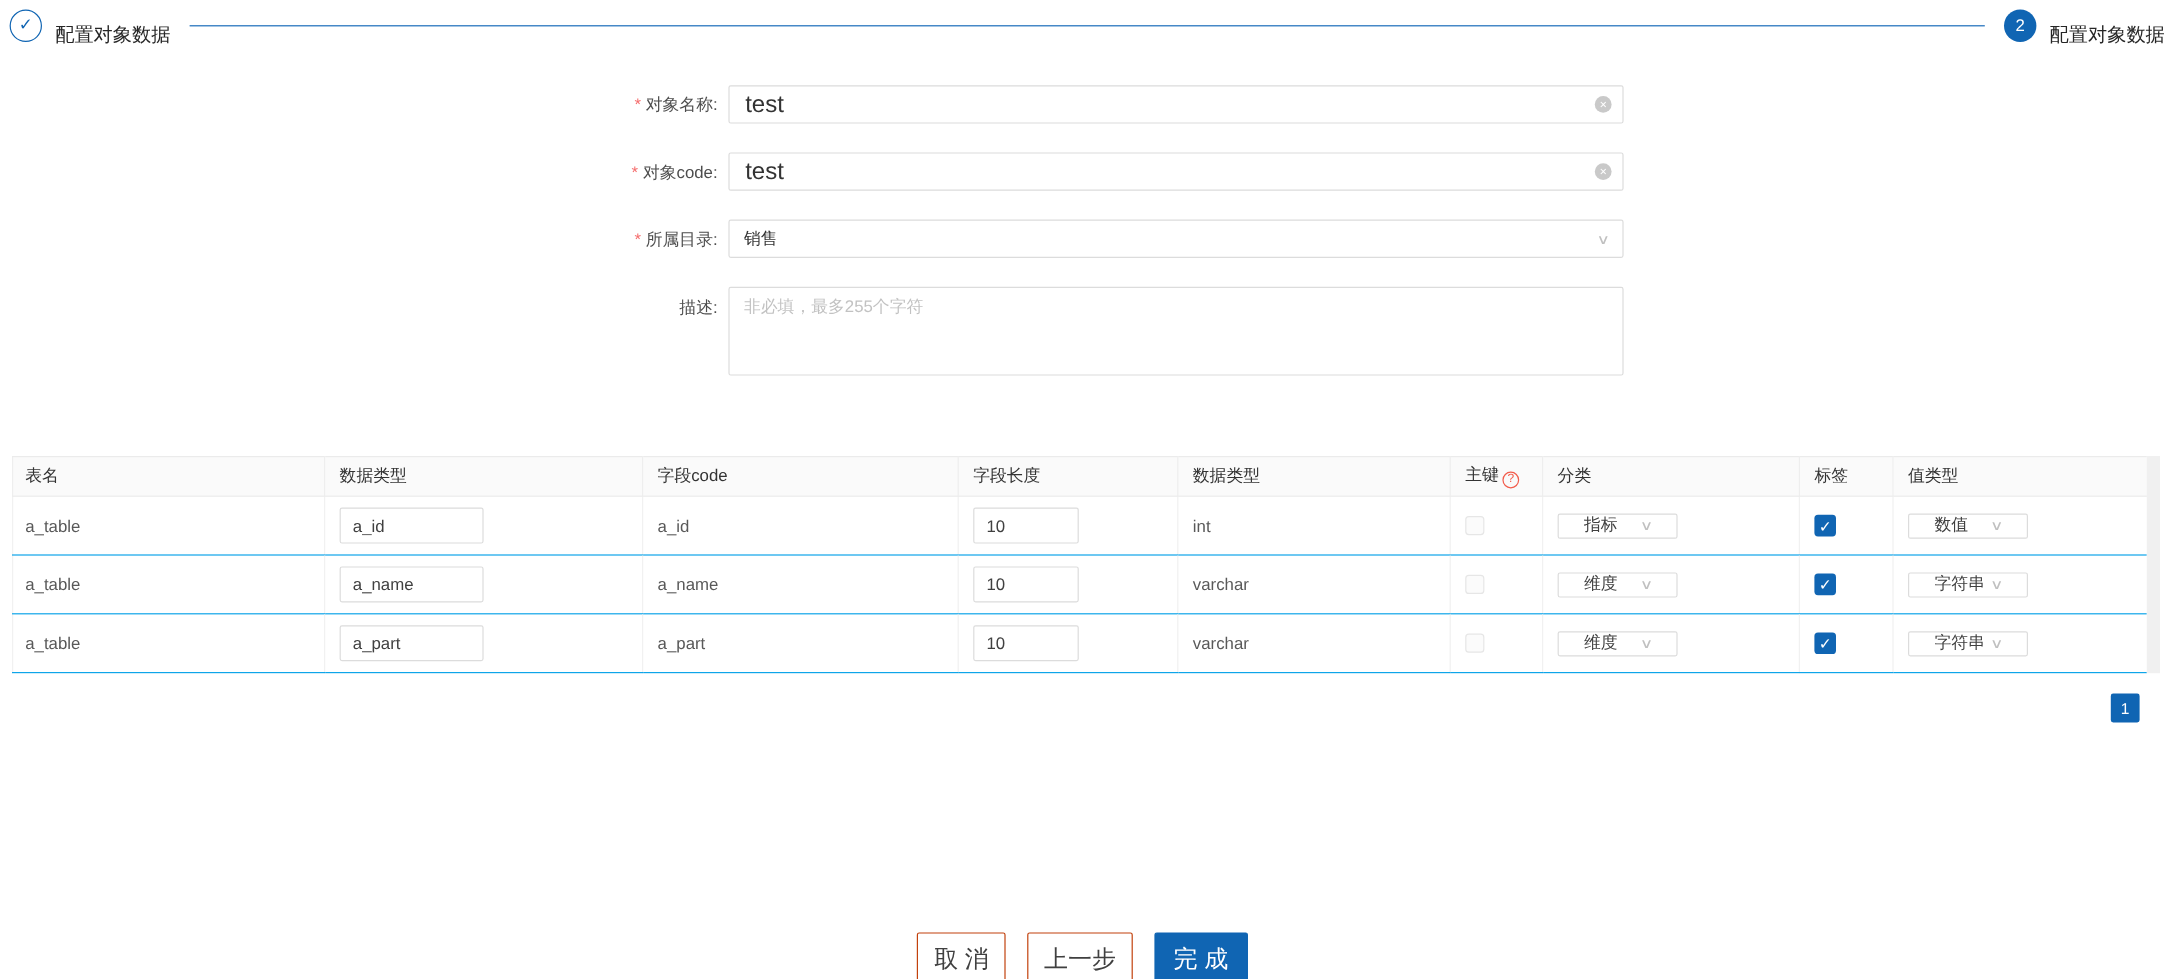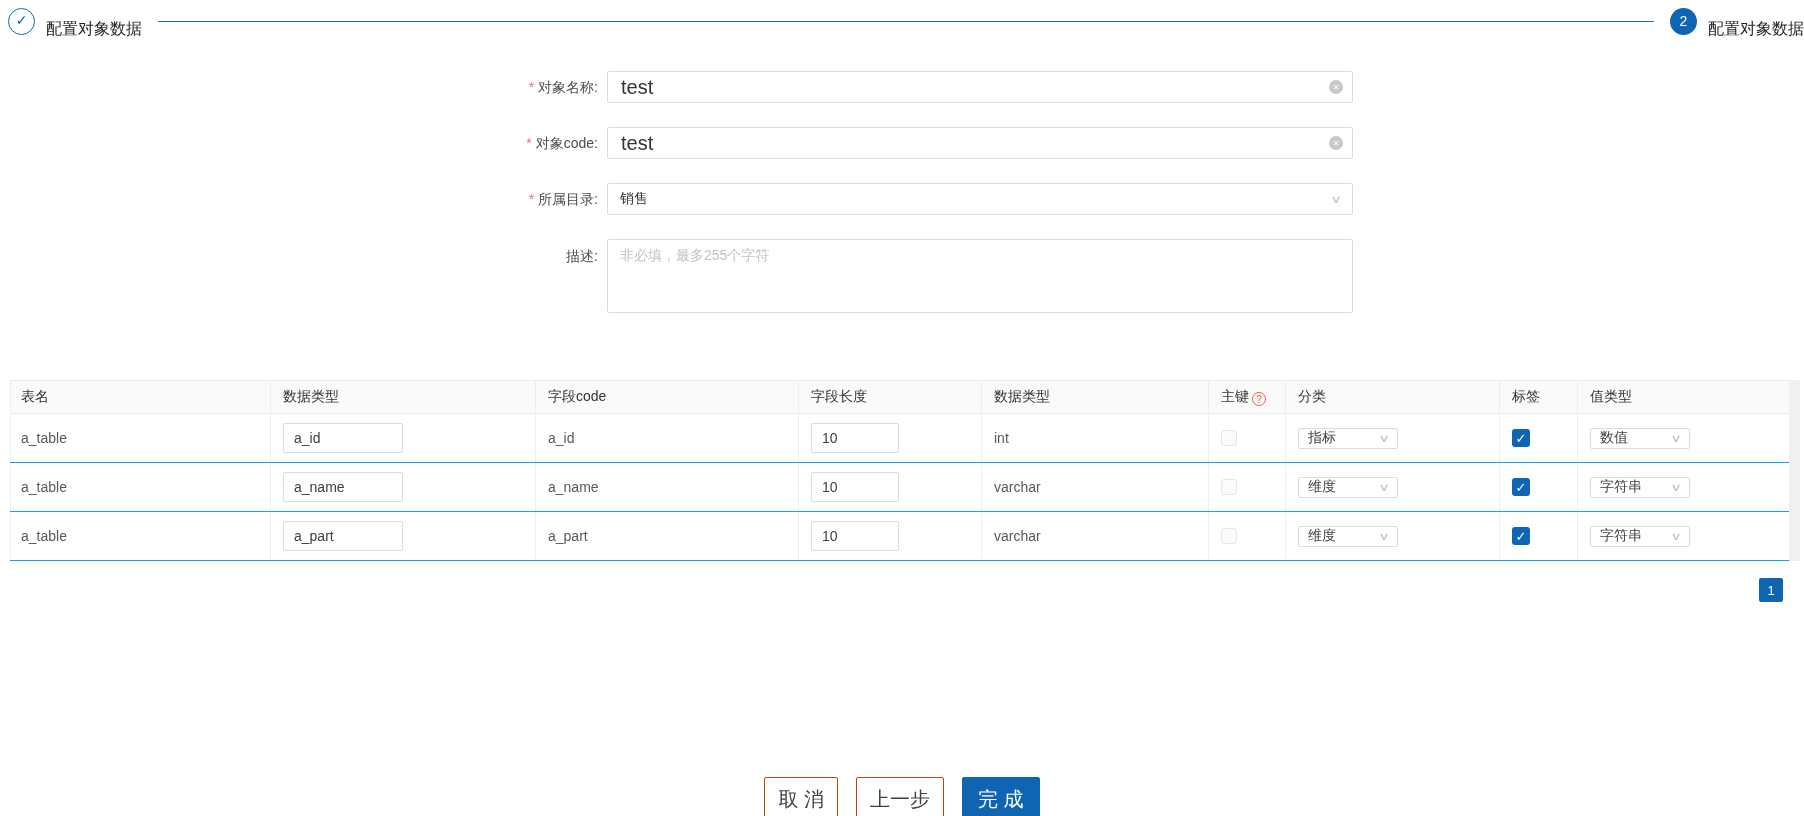--- a/index.html
+++ b/index.html
@@ -37,21 +37,21 @@
   
   .tbl-wrap { position:absolute; top:380px; left:10px; width:1778px; }
   table.ftable { border-collapse:collapse; table-layout:fixed; width:1778px; }
   .ftable th { height:33px; background:#fafafa; font-size:14px; font-weight:500; color:#333; text-align:left; padding:0 8px 0 12px; border-top:1px solid #ebebeb; border-bottom:1px solid #ebebeb; border-right:1px solid #eeeeee; white-space:nowrap; }
   .ftable th:first-child { padding-left:10px; border-left:1px solid #eeeeee; }
   .ftable td { height:49px; font-size:14px; color:#595959; padding:0 8px 0 12px; border-bottom:1px solid #0ea5e9; border-right:1px solid #f1f1f1; background:#fff; }
   .ftable td:first-child { padding-left:10px; border-left:1px solid #f1f1f1; }
   .ftable th:last-child, .ftable td:last-child { border-right:none; }
   .tinput { height:30px; border:1px solid #dcdcdc; border-radius:2px; font-size:14px; color:#404040; padding:0 10px; outline:none; font-family:inherit; background:#fff; }
   .w120 { width:120px; } .w88 { width:88px; }
-  .tselect { width:100px; height:21px; border:1px solid #dcdcdc; border-radius:2px; background:#fff; display:flex; align-items:center; padding:0 9px; font-size:14px; color:#404040; cursor:pointer; }
+  .tselect { width:100px; height:21px; border:1px solid #dcdcdc; border-radius:2px; background:#fff; display:flex; align-items:center; padding:0 21px; font-size:14px; color:#404040; cursor:pointer; }
   .cb { width:18px; height:18px; border-radius:3px; display:flex; align-items:center; justify-content:center; cursor:pointer; }
   .cb.checked { background:#1065b3; }
   .cb .tick { color:#fff; font-size:13px; font-weight:bold; line-height:1; }
   .cb:not(.checked) { border:1px solid #e6e6e6; background:#fbfbfb; }
   .cb:not(.checked) .tick { display:none; }
   .cb.small { width:16px; height:16px; }
   .help-ic { display:inline-flex; width:14px; height:14px; border:1px solid #f25b4a; border-radius:50%; color:#f25b4a; font-size:10px; align-items:center; justify-content:center; margin-left:3px; vertical-align:-2px; }
   .scrollbar { position:absolute; top:380px; left:1789px; width:11px; height:181px; background:#f0f0f0; }
 
   

